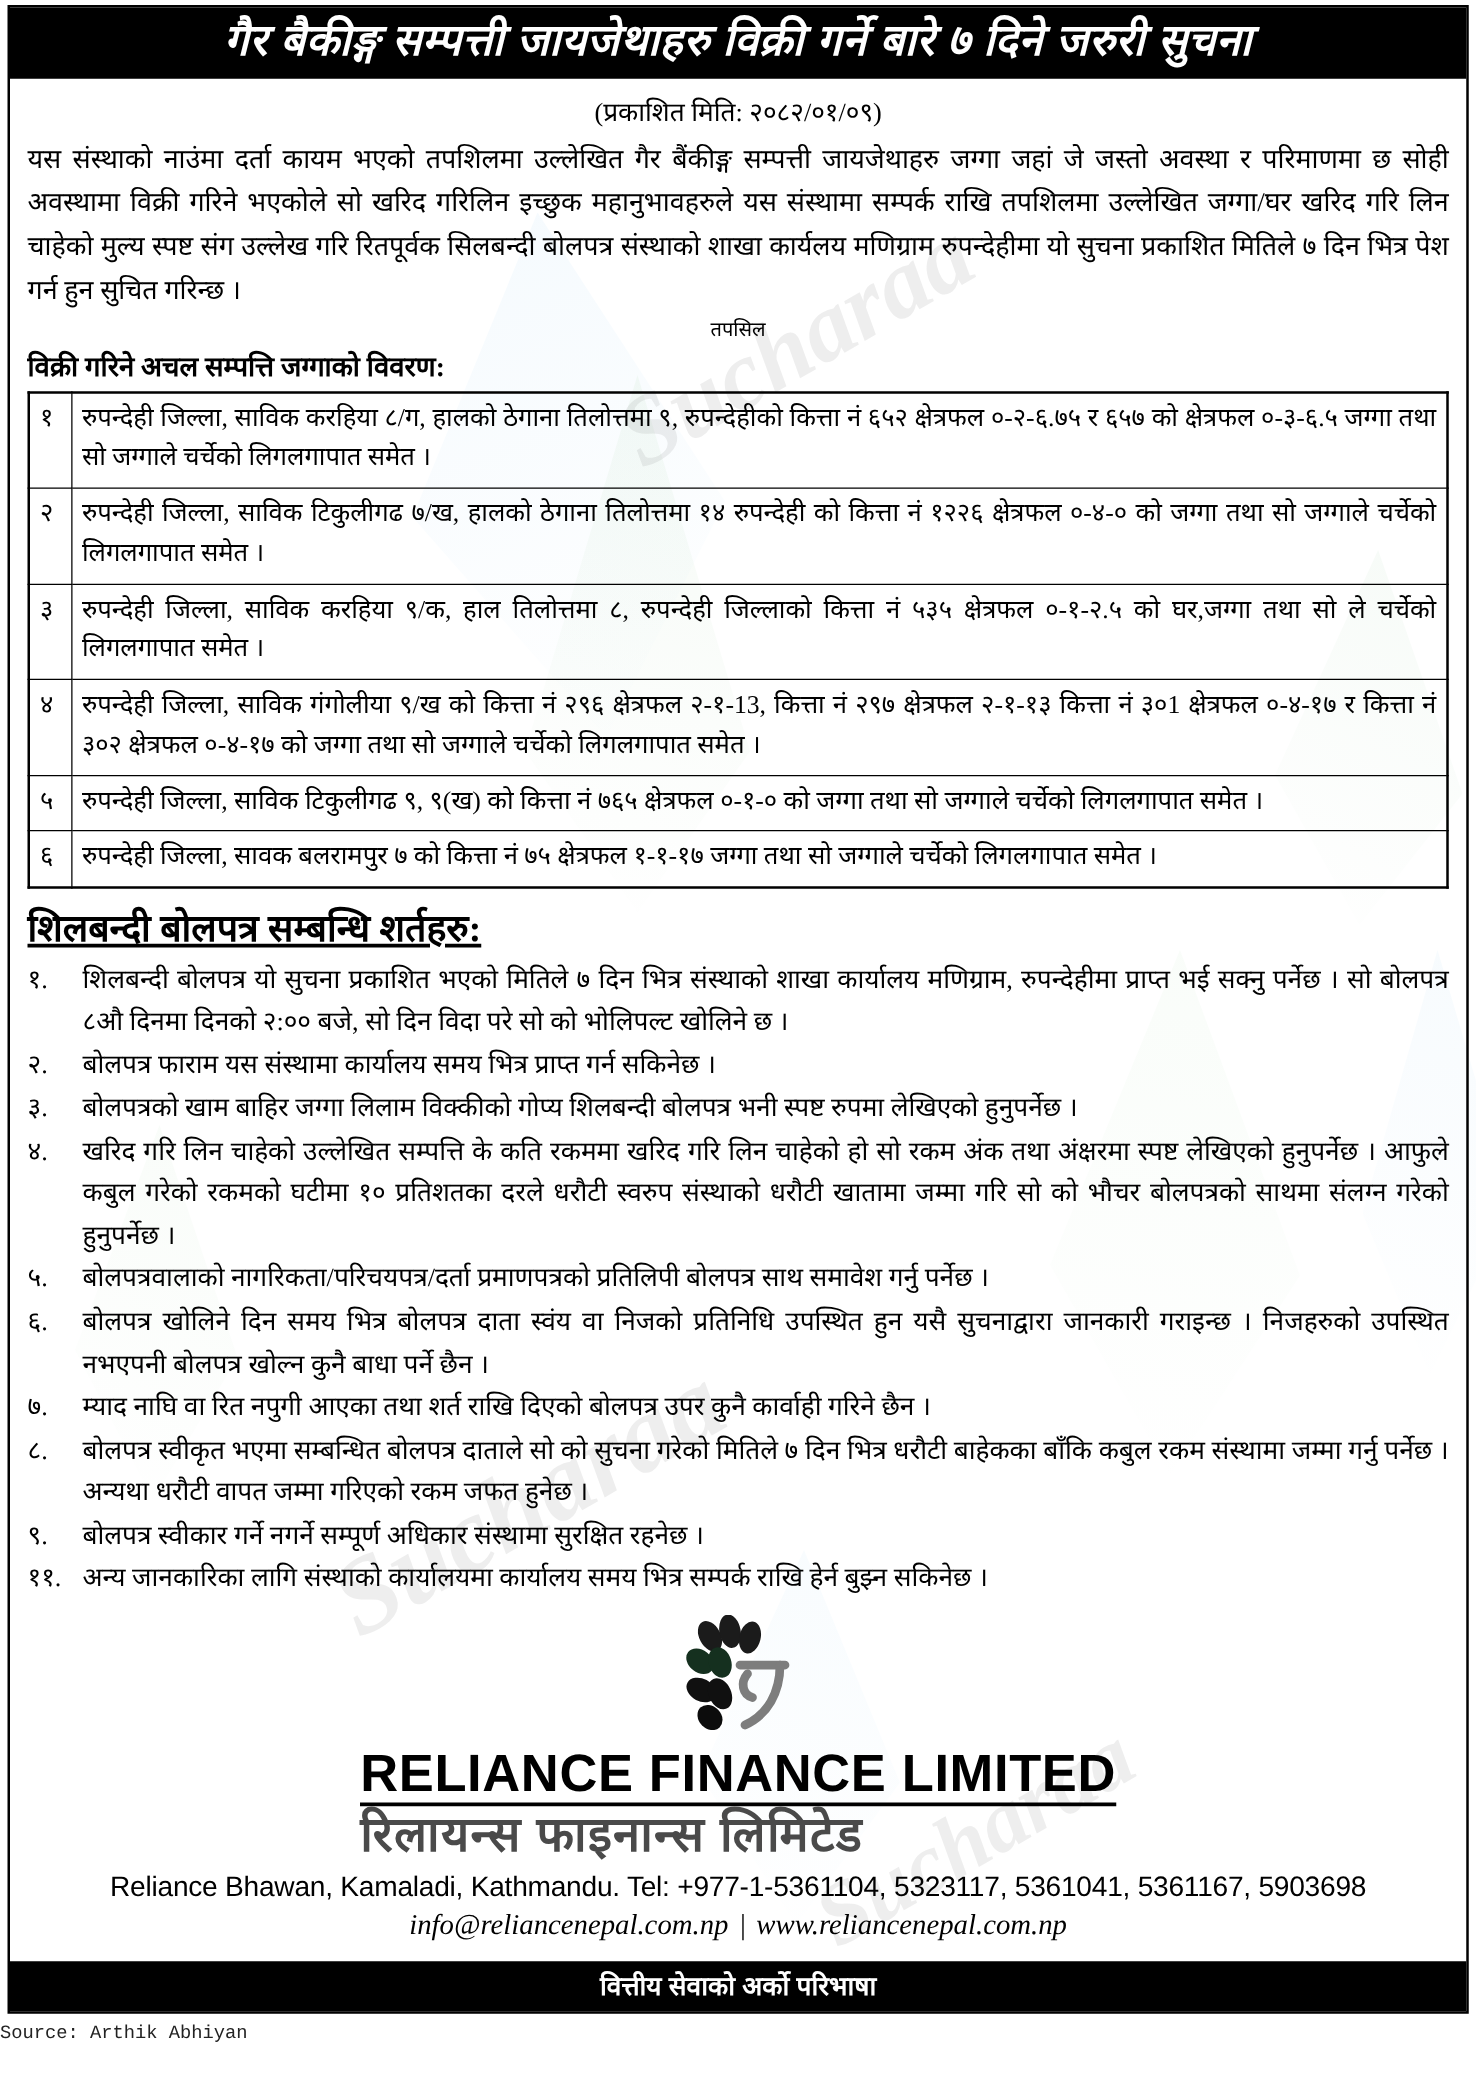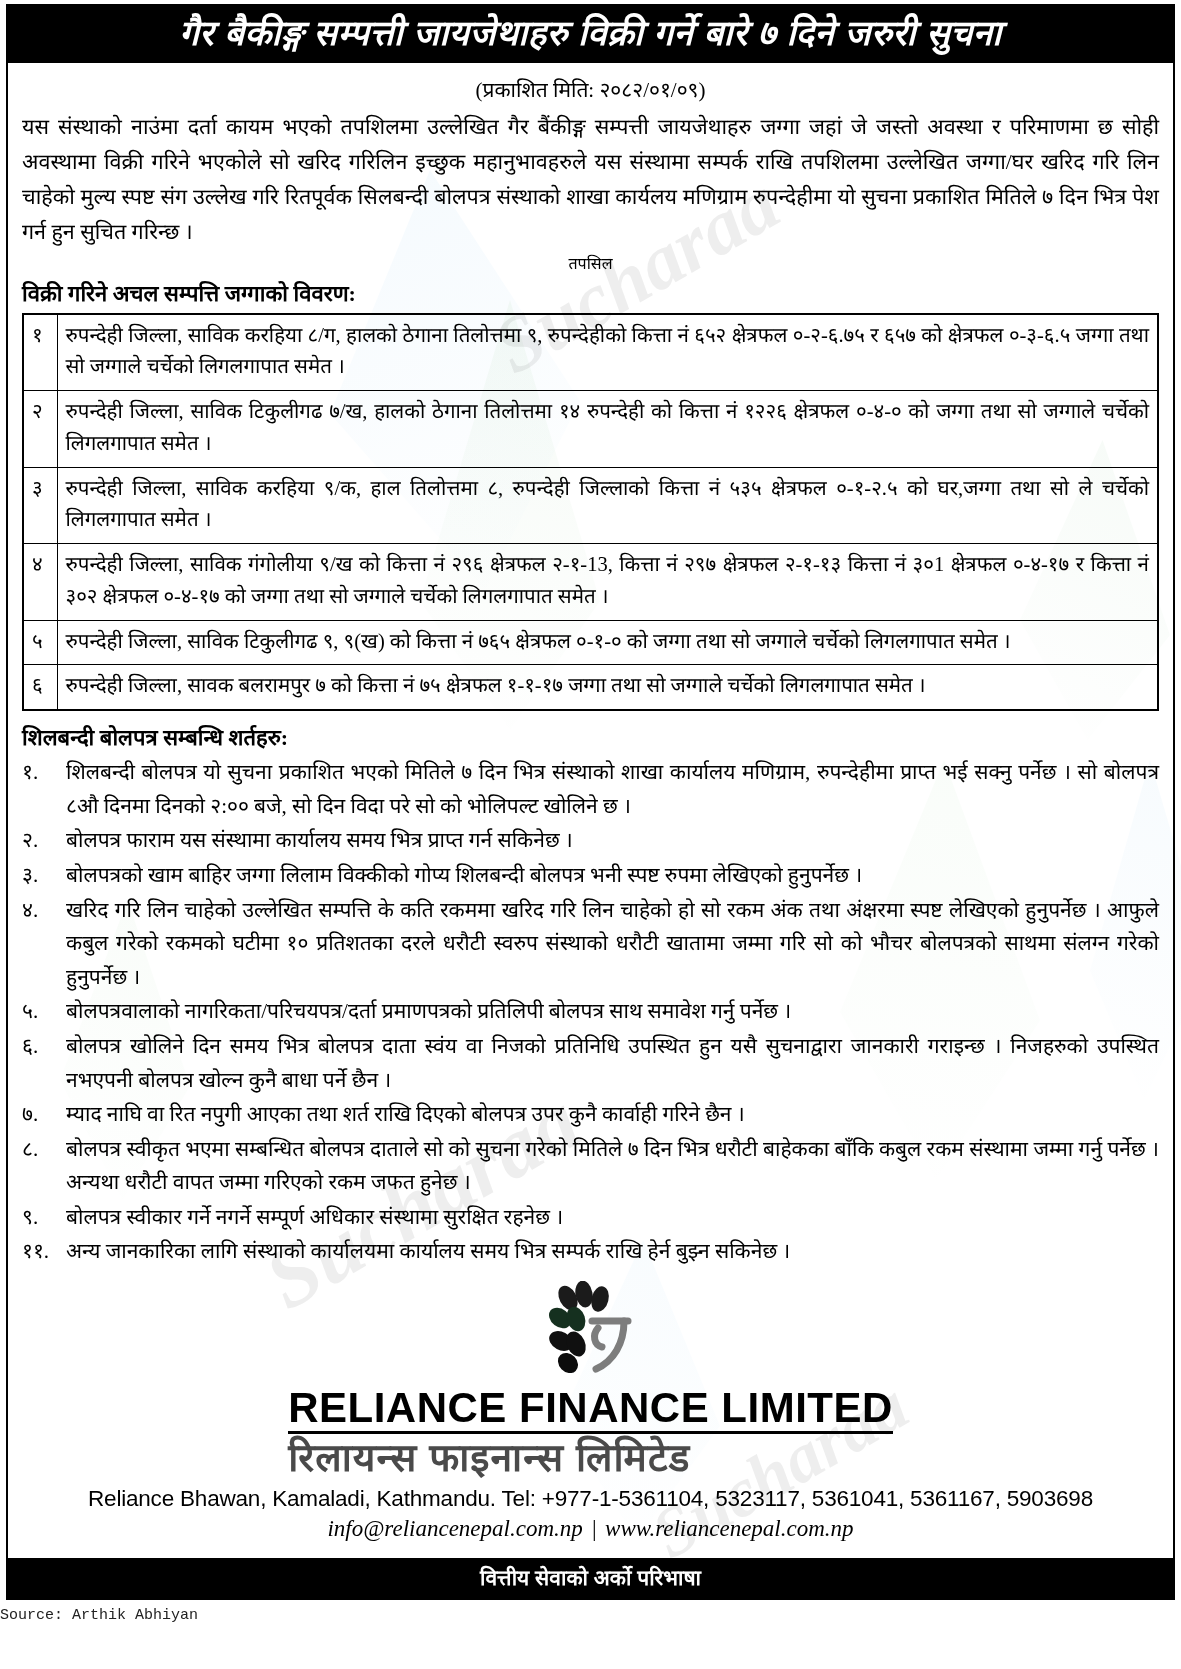--- a/index.html
+++ b/index.html
@@ -158,23 +158,24 @@
   td.sn {
     width: 34px;
     text-align: center;
     text-align-last: center;
     padding-left: 2px;
     padding-right: 2px;
   }
 
   
   .cond-heading {
-    font-size: 22px;
+    font-size: 30px;
     font-weight: bold;
     margin: 2px 0 5px 0;
+    text-decoration: underline;
   }
   ol.cond-list {
     list-style: none;
     margin: 0;
     padding: 0;
   }
   ol.cond-list li {
     display: flex;
     font-size: 21px;
     line-height: 1.6;

